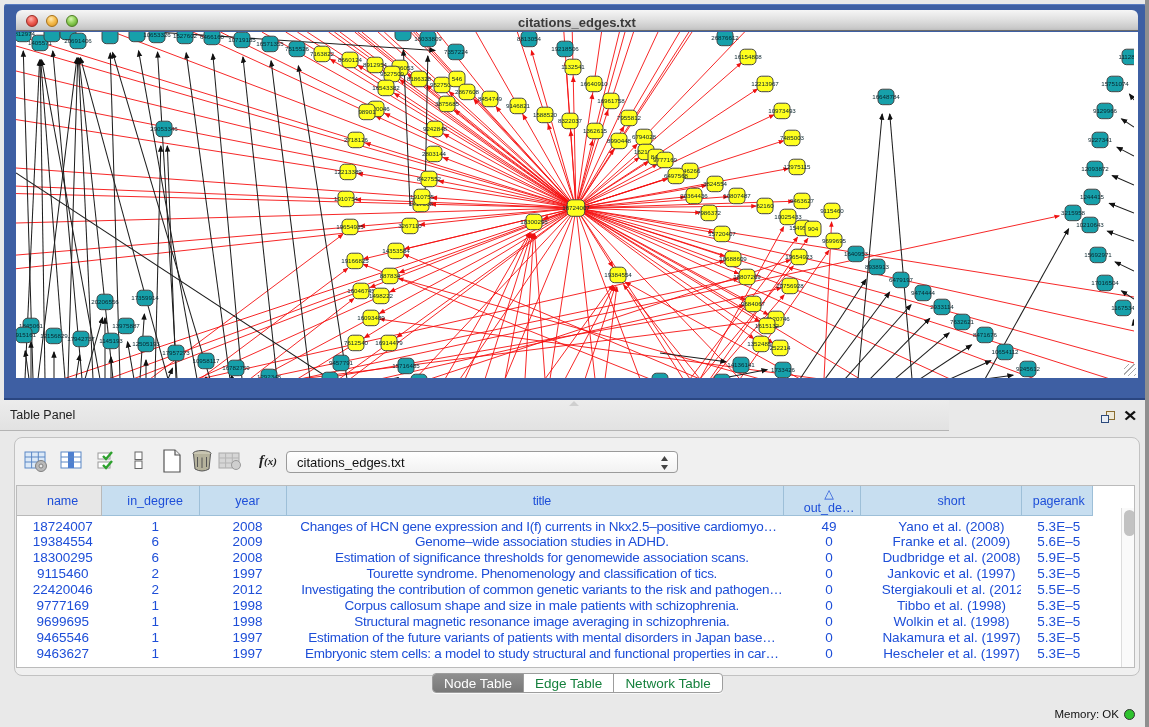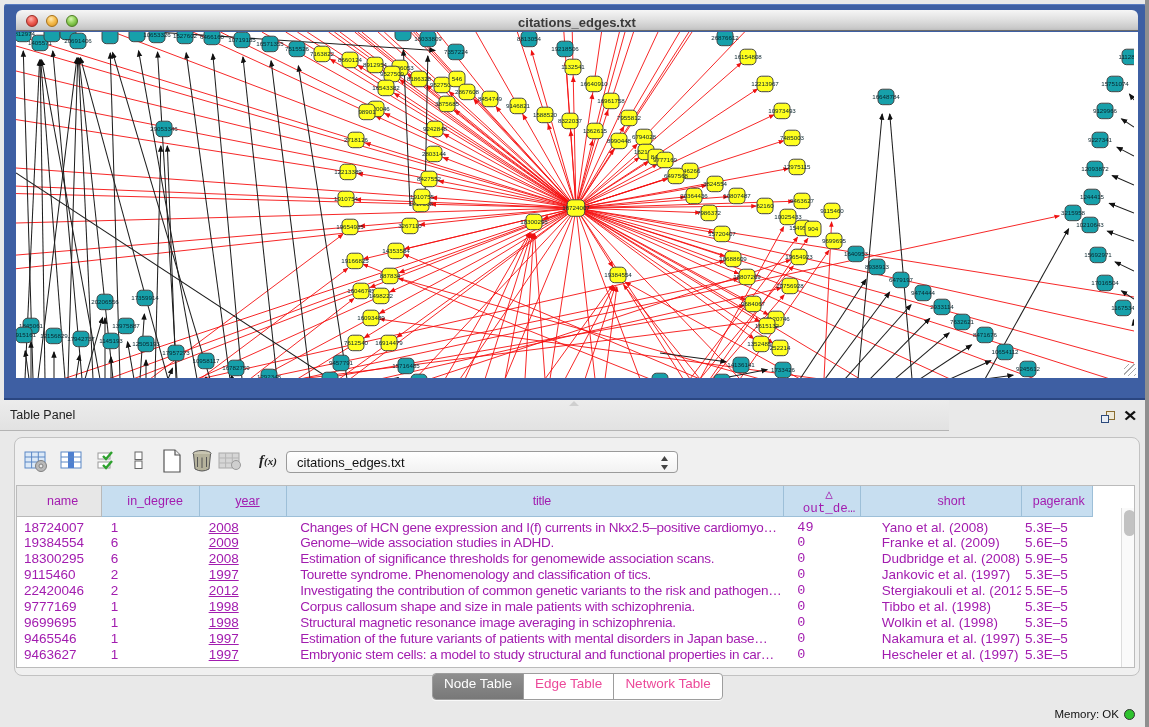--- a/index.html
+++ b/index.html
@@ -55,41 +55,41 @@
 #combo { position:absolute; left:267px; top:7px; width:392px; height:22px;
   background:linear-gradient(#ffffff,#f2f2f2); border:1px solid #9a9a9a;
   border-radius:4px; font-size:13px; color:#111; line-height:21px;
   padding-left:10px; }
 #combo .arr { position:absolute; right:8px; top:3px; width:9px; height:16px; }
 
 
 #tbl { position:absolute; left:1px; top:47px; width:1119px; height:183px;
   background:#fff; border:1px solid #bbb; overflow:hidden; }
 table { border-collapse:collapse; table-layout:fixed; width:1076px;
-  font-size:13.5px; color:#a21caf; }
+  font-size:13.5px; color:#1d4ed8;text-align:center; }
 th { background:#c7def0; border:1px solid #9dbfd8; border-top:none;
   font-weight:normal; font-size:12.5px; height:20px; padding:0; }
 th:first-child { border-left:none; }
 td { height:15.9px; padding:0 0 0 5px; white-space:nowrap; overflow:hidden; }
 tr:nth-child(2) td { padding-top:3px; }
 .c1 { width:83px; padding-left:7px; } .c2 { width:96px; padding-left:9px; }
-.c3 { width:85px; padding-left:9px;text-decoration:underline; } .c4 { width:487px; padding-left:14px; text-overflow:ellipsis; letter-spacing:-0.26px; }
-.c5 { width:76px; padding-left:14px;font-family:Liberation Mono, monospace; } .c6 { width:157px; padding-left:21px; }
+.c3 { width:85px; padding-left:9px; } .c4 { width:487px; padding-left:14px; text-overflow:ellipsis; letter-spacing:-0.26px; }
+.c5 { width:76px; padding-left:14px; } .c6 { width:157px; padding-left:21px; }
 .c7 { width:70px; padding-left:4px; }
 th.c1 { background:#e7e7e7; border-color:#b9b9b9; }
 #vscroll { position:absolute; left:1104px; top:22px; width:15px; height:160px;
   background:#fafafa; border-left:1px solid #ddd; }
 #vthumb { position:absolute; left:2px; top:2px; width:11px; height:26px;
   background:#c2c2c2; border-radius:6px; }
 
 
-#tabs { position:absolute; left:432px; top:273px; height:27px;
+#tabs { position:absolute; left:432px; top:273px; height:20px;
   border:1px solid #9d9d9d; border-radius:4px; overflow:hidden;
   background:#fff; display:flex; box-shadow:0 1px 0 rgba(255,255,255,.7); }
-.tab { font-size:13.5px; color:#ec4899; line-height:19px; padding:0 11px; }
+.tab { font-size:13.5px; color:#15803d; line-height:19px; padding:0 11px; }
 .tab.sel { background:linear-gradient(#8f8f8f,#787878); color:#fff; }
 .tab + .tab { border-left:1px solid #9d9d9d; }
 
 #memory { position:absolute; right:14px; top:308px; font-size:11.5px; color:#111; }
 #memdot { display:inline-block; width:11px; height:11px; border-radius:50%;
   background:#2fc32f; border:1px solid #333; vertical-align:-2px; margin-left:5px; }
 #rstrip { position:absolute; right:0; top:0; width:4px; height:727px; background:#8f8f8f; }
 </style></head>
 <body>
 <div id="win">

